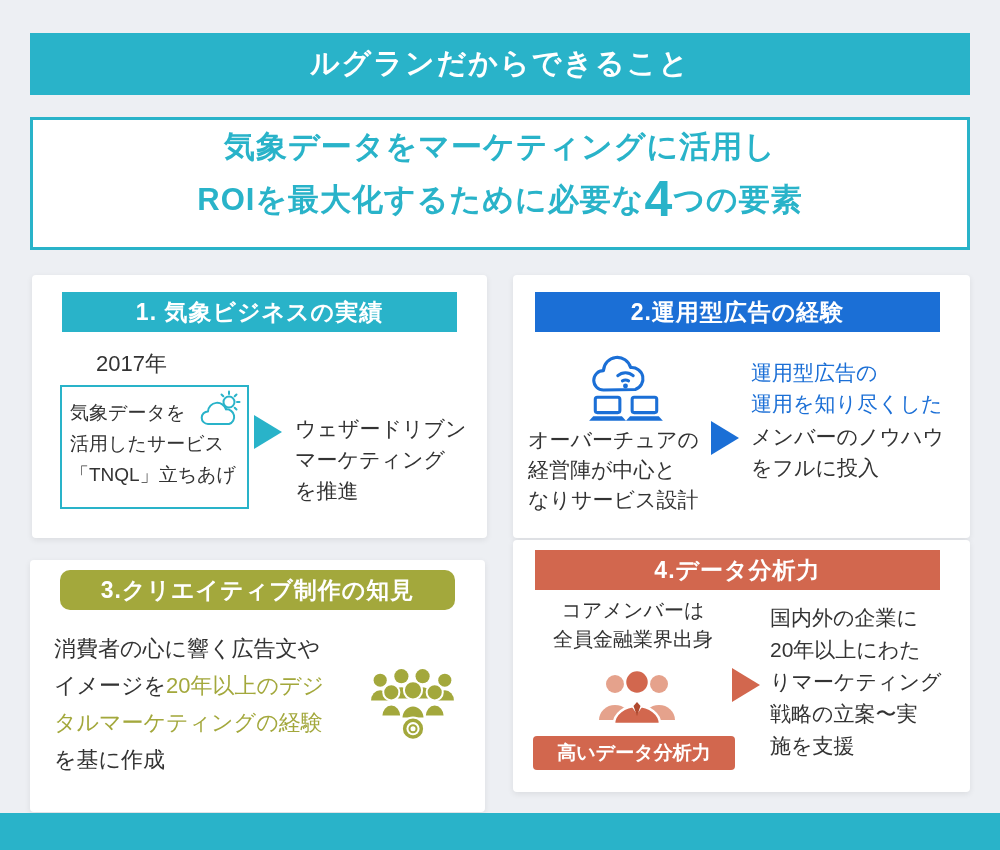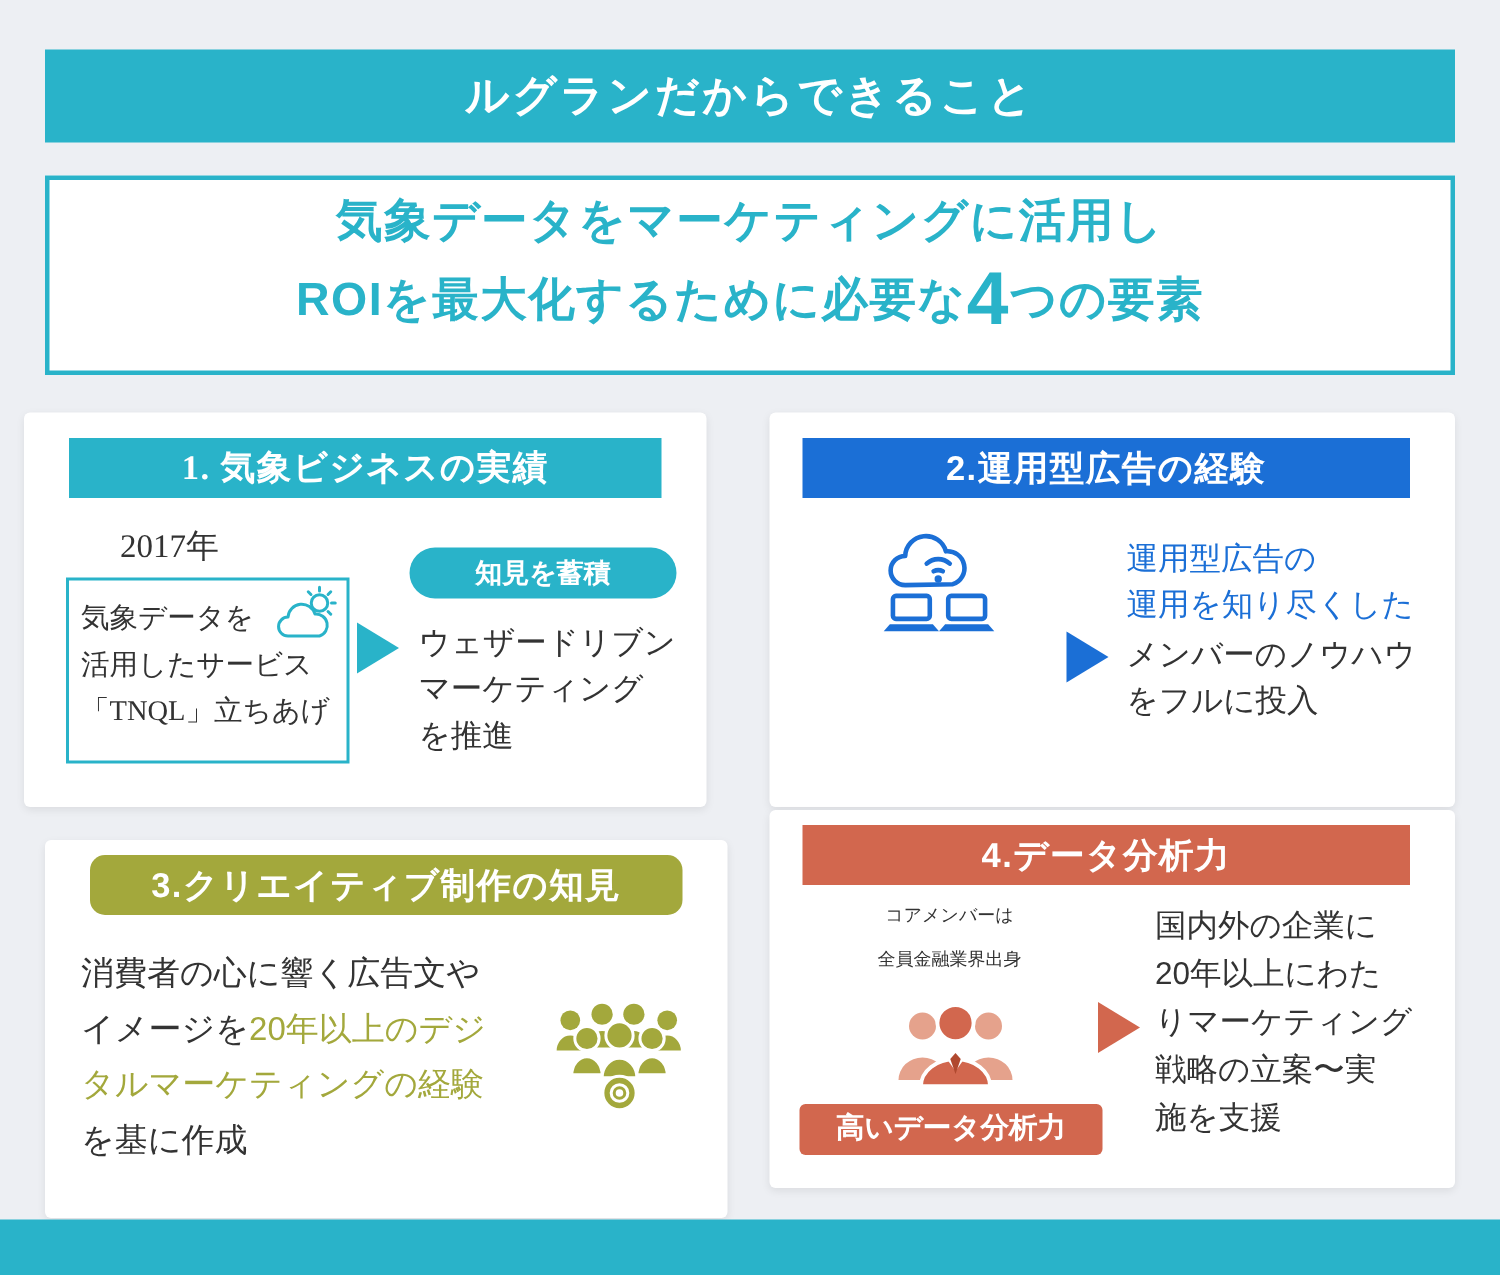--- a/index.html
+++ b/index.html
@@ -13,21 +13,21 @@
 
   .intro-box { position:absolute; left:30px; top:117px; width:940px; height:133px;
     background:#fff; border:3px solid var(--teal,#29b3c9);
     display:flex; flex-direction:column; align-items:center; 
     color:var(--teal,#29b3c9); font-weight:bold; }
   .intro-line { font-size:31px; line-height:53px; letter-spacing:1px; }
   .intro-big { font-size:50px; vertical-align:-6px; }
 
   .card { position:absolute; background:#fff; border-radius:4px;
     box-shadow:0 2px 6px rgba(0,0,0,0.08); color:var(--text,#333); }
-  .card-weather   { left:16px;  top:275px; width:455px; height:263px;font-family:Liberation Serif, serif; }
+  .card-weather   { left:32px;  top:275px; width:455px; height:263px; }
   .card-ads       { left:513px; top:275px; width:457px; height:263px; }
   .card-creative  { left:30px;  top:560px; width:455px; height:252px; }
   .card-analytics { left:513px; top:540px; width:457px; height:252px; }
 
   .card-header { position:absolute; top:17px; height:40px; line-height:40px;
     text-align:center; color:#fff; font-weight:bold; font-size:23px; letter-spacing:1px; }
   .card-weather  .card-header { left:30px; width:395px; background:var(--teal,#29b3c9); }
   .card-ads      .card-header { left:22px; width:405px; background:var(--blue,#1b6fd6); }
   .card-creative .card-header { left:30px; width:395px; top:10px; background:var(--olive,#a3a83c);border-radius:10px; }
   .card-analytics .card-header{ left:22px; width:405px; top:10px; background:var(--orange,#d2674e); }
@@ -56,21 +56,21 @@
   .rest-text { display:block; }
 
   
   .creative-text { position:absolute; left:24px; top:70px; width:284px;
     font-size:22px; line-height:37px; }
   .olive-text { color:var(--olive,#a3a83c); }
   .people-icon { position:absolute; left:330px; top:102px; line-height:0; }
 
   
   .analytics-top-text { position:absolute; left:14px; top:56px; width:212px;
-    text-align:center; font-size:12px; line-height:29px; }
+    text-align:center; font-size:20px; line-height:29px; }
   .analyst-icon { position:absolute; left:78px; top:120px; line-height:0; }
   .badge-rect { position:absolute; left:20px; top:196px; width:202px; height:34px;
     background:var(--orange,#d2674e); border-radius:4px; color:#fff; font-size:19px;
     font-weight:bold; text-align:center; line-height:34px; }
   .card-analytics .arrow { left:219px; top:128px; border-left:28px solid var(--orange,#d2674e); }
   .analytics-right-text { position:absolute; left:257px; top:62px; font-size:21px; line-height:32px; }
 
   .bottom-bar { position:absolute; left:0; top:813px; width:1000px; height:37px;
     background:var(--teal,#29b3c9); }
 </style>
@@ -103,21 +103,20 @@
             <line x1="37.5" y1="4.5" x2="35.7" y2="6.3"></line>
             <line x1="40.5" y1="12" x2="38" y2="12"></line>
             <line x1="37.5" y1="19.5" x2="35.7" y2="17.7"></line>
             <line x1="22.5" y1="4.5" x2="24.3" y2="6.3"></line>
           </g>
           <path d="M9 34 a6.3 6.3 0 0 1 0 -12.6 a9.2 9.2 0 0 1 18 -2 a7.5 7.5 0 0 1 3 14.6 z" fill="#ffffff" style="stroke:var(--teal,#29b3c9)" stroke-width="2" stroke-linejoin="round"></path>
         </svg>
       </span>
     </div>
     <div class="arrow"></div>
-    <div class="badge-pill">知見を蓄積</div>
     <div class="result-text pre">ウェザードリブン
 マーケティング
 を推進</div>
   </section>
 
   <section class="card card-ads">
     <div class="card-header">2.運用型広告の経験</div>
     <span class="network-icon">
       <svg width="86" height="76" viewBox="0 0 84 74">
         <g fill="none" style="stroke:var(--blue,#1b6fd6)" stroke-width="3" stroke-linejoin="round" stroke-linecap="round">
@@ -125,20 +124,23 @@
           <path d="M34 26 a11 11 0 0 1 15 0"></path>
           <path d="M38.5 31 a6.5 6.5 0 0 1 6 0"></path>
           <rect x="12" y="47" width="24" height="15" rx="2"></rect>
           <rect x="48" y="47" width="24" height="15" rx="2"></rect>
         </g>
         <circle cx="41.5" cy="36" r="2.4" style="fill:var(--blue,#1b6fd6)"></circle>
         <path d="M6 70 l4 -4.5 h28 l4 4.5 z" style="fill:var(--blue,#1b6fd6)"></path>
         <path d="M42 70 l4 -4.5 h28 l4 4.5 z" style="fill:var(--blue,#1b6fd6)"></path>
       </svg>
     </span>
+    <div class="ads-left-text pre">オーバーチュアの
+経営陣が中心と
+なりサービス設計</div>
     <div class="arrow"></div>
     <div class="ads-right-text">
       <span class="blue-text pre">運用型広告の
 運用を知り尽くした</span>
       <span class="rest-text pre">メンバーのノウハウ
 をフルに投入</span>
     </div>
   </section>
 
   <section class="card card-creative">

